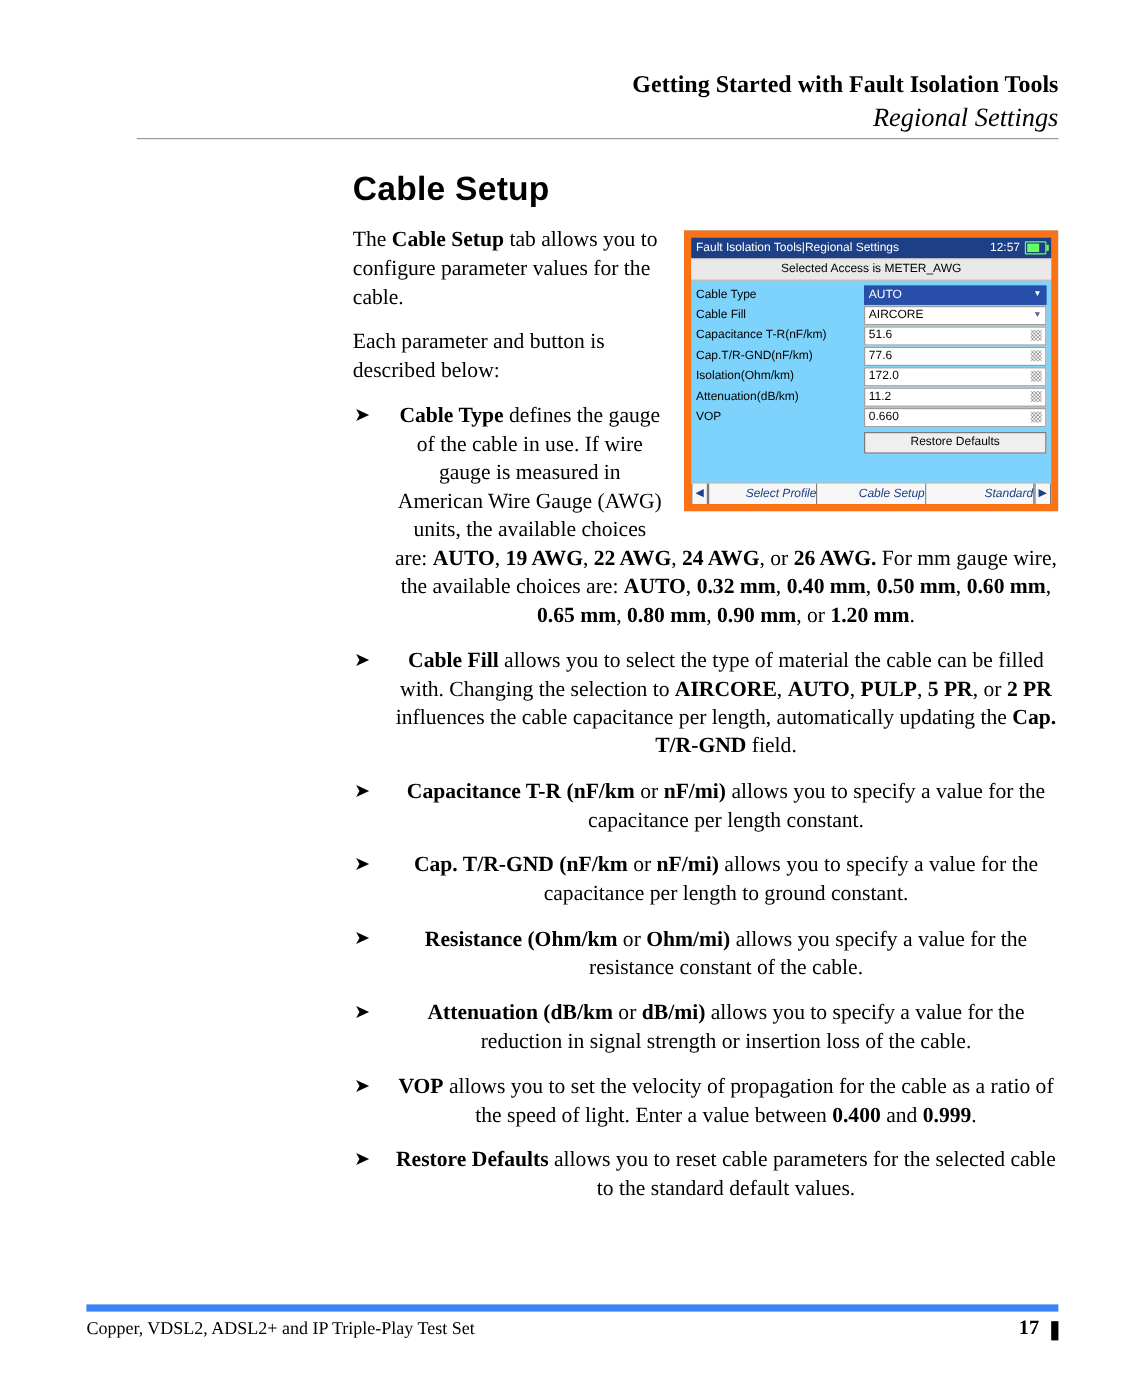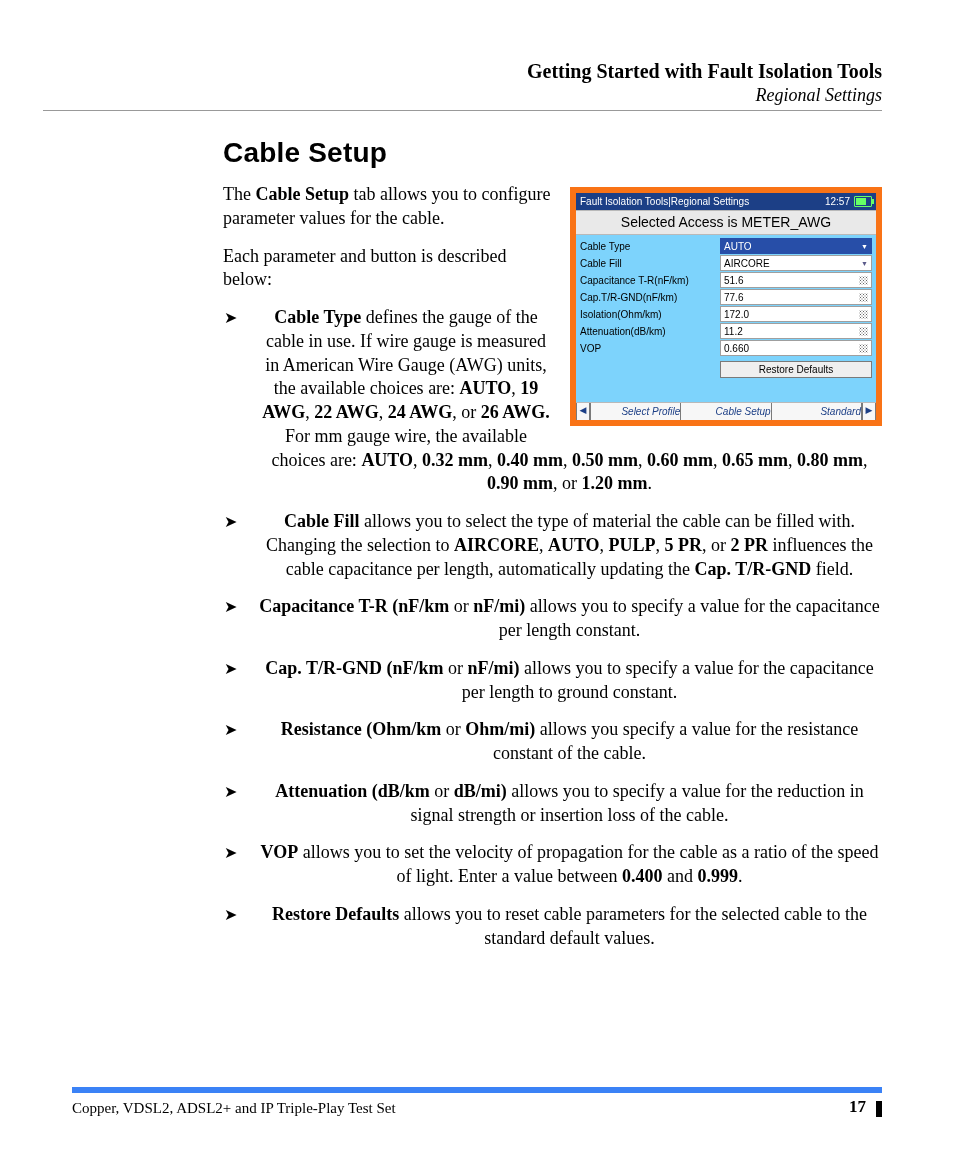--- a/index.html
+++ b/index.html
@@ -6,38 +6,38 @@
     margin: 0;
     padding: 0;
     background: #fff;
     font-family: "Palatino Linotype", "Book Antiqua", Palatino, Georgia, serif;
     color: #000;
   }
   .page {
     width: 954px;
     min-height: 1159px;
     box-sizing: border-box;
-    padding: 60px 72px 42px 43px;
+    padding: 60px 72px 42px 114px;
     position: relative;
   }
   .header-block {
     text-align: right;
     padding-left: 180px;
     border-bottom: 1px solid #999;
     padding-bottom: 4px;
     margin-bottom: 26px;
   }
   .header-title {
     font-weight: 700;
     font-size: 20px;
     margin-bottom: 2px;
   }
   .header-sub {
     font-style: italic;
-    font-size: 18px;
+    font-size: 22px;
   }
   .section-heading {
     font-weight: 700;
     font-size: 28px;
     margin: 0 0 14px 0;
     font-family: "Segoe UI Semibold","Helvetica Neue",Arial,sans-serif;
     letter-spacing: 0.2px;
     color:#000;
     padding-left: 180px;
   }
@@ -118,21 +118,21 @@
     left: 1px; top: 1px; bottom: 1px;
     width: 10px;
     background: #6f6;
   }
   .shot-selected {
     background: #e9e9e9;
     border-top: 1px solid #b9b9b9;
     border-bottom: 1px solid #b9b9b9;
     text-align: center;
     padding: 2px 3px;
-    font-size: 14px;
+    font-size: 10px;
   }
   .shot-body {
     padding: 3px 4px 2px 4px;
   }
   .shot-row {
     display: flex;
     align-items: center;
     height: 17px;
   }
   .shot-label {

